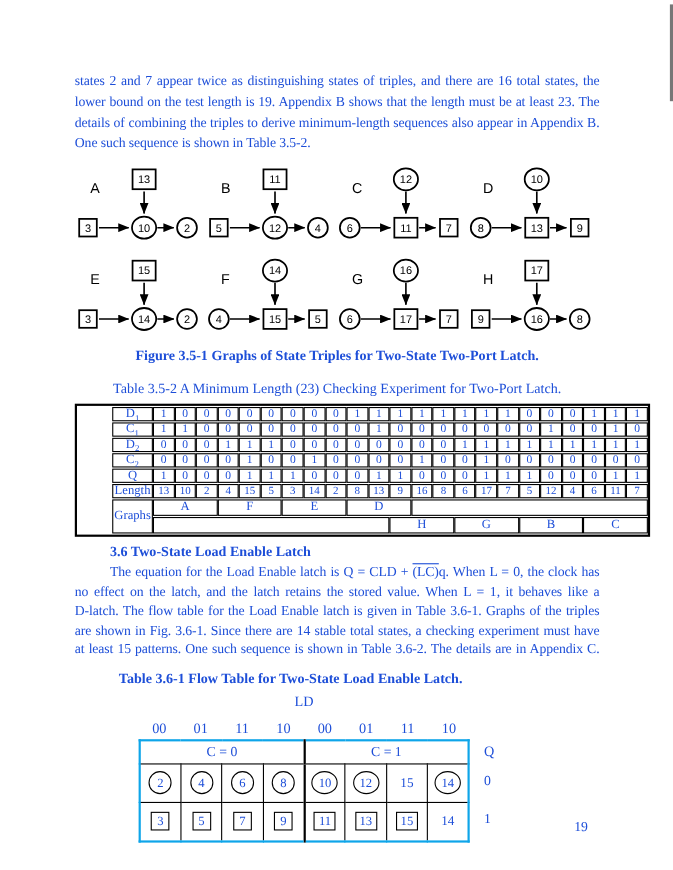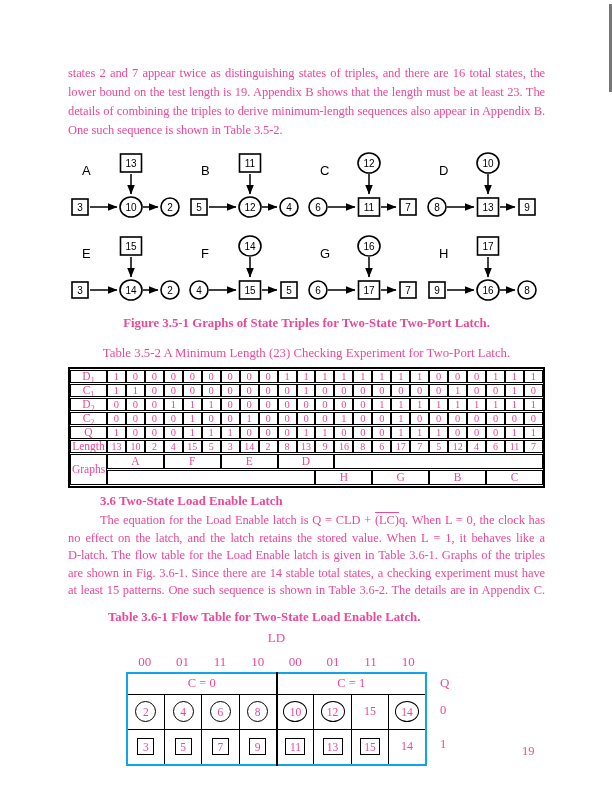--- a/index.html
+++ b/index.html
@@ -1,17 +1,17 @@
 <!DOCTYPE html>
 <html><head>
 <meta charset="utf-8">
 <style>
   html,body{margin:0;padding:0;background:#e8e8e8;}
   .page{position:relative;width:612px;height:791px;background:#ffffff;overflow:hidden;
-        font-family:"Liberation Serif","DejaVu Serif",serif;color:#ec4899;margin:0 auto;}
+        font-family:"Liberation Serif","DejaVu Serif",serif;color:#1d4ed8;margin:0 auto;}
   .content{position:absolute;left:68px;top:64px;width:477px;}
 
   
   .pline{font-size:12.5px;line-height:19px;letter-spacing:-0.1px;white-space:nowrap;
          text-align:justify;text-align-last:justify;}
   .pline.short{text-align-last:left;}
   .p36 .pline{line-height:17.5px;}
   .indent{padding-left:32px;}
   .ovl{text-decoration:overline;}
 
@@ -21,21 +21,21 @@
   .fig-row + .fig-row{margin-top:9px;}
   .graph{width:119px;height:74px;}
   .edge{stroke:#000;stroke-width:1.5;}
   .ntxt{font:10px "Liberation Sans","DejaVu Sans",sans-serif;}
   .glbl{font:13px "Liberation Sans","DejaVu Sans",sans-serif;}
   .fig-caption{margin-top:9px;text-align:center;font-weight:bold;font-size:12.8px;}
 
   
   .t352-title{margin-top:15px;text-align:center;font-weight:normal;font-size:12.8px;}
   table.t352{margin-top:6px;border-collapse:separate;border-spacing:0 1px;table-layout:fixed;
-             width:477px;border:2px solid #000;}
+             width:523px;border:2px solid #000;padding-left:32px;}
   .t352 td{border:1px solid #000;text-align:center;padding:0;overflow:hidden;
            height:10px;line-height:10px;font-size:10.5px;}
   .t352 td.lbl{font-size:11.5px;height:11px;line-height:11px;}
   .t352 sub{font-size:8px;line-height:0;}
   .t352 td.st{font-size:10px;}
   .t352 td.trip{font-size:11.5px;height:13px;line-height:13px;}
 
   
   .sec-heading{margin-top:5px;margin-left:32px;font-weight:bold;font-size:12.8px;line-height:17px;}
   .p36{margin-top:2px;}

